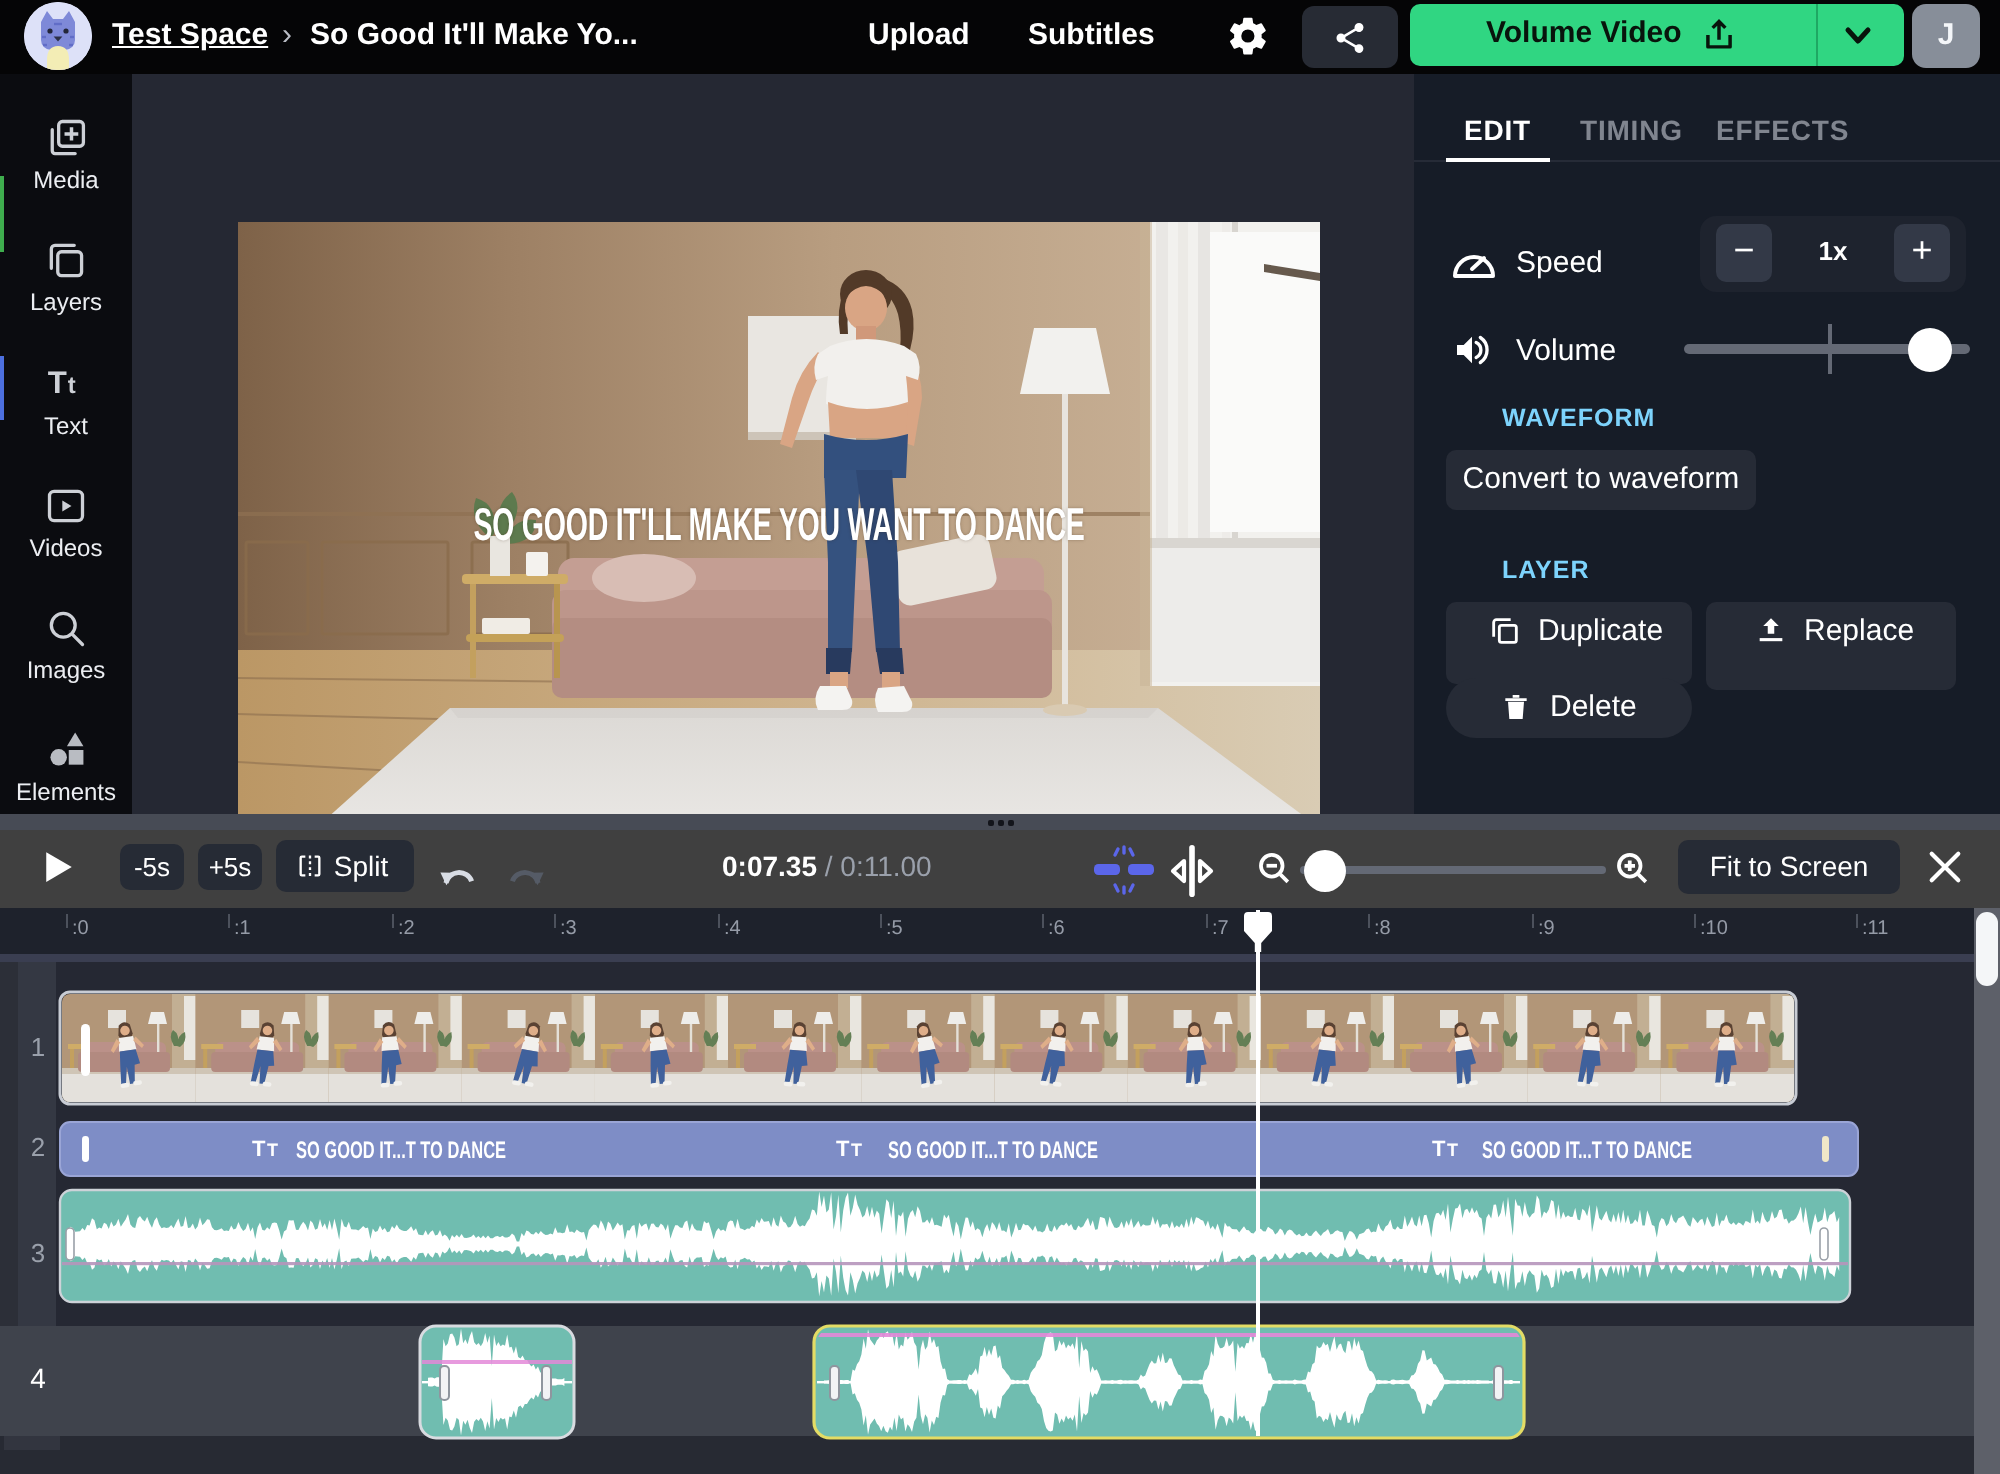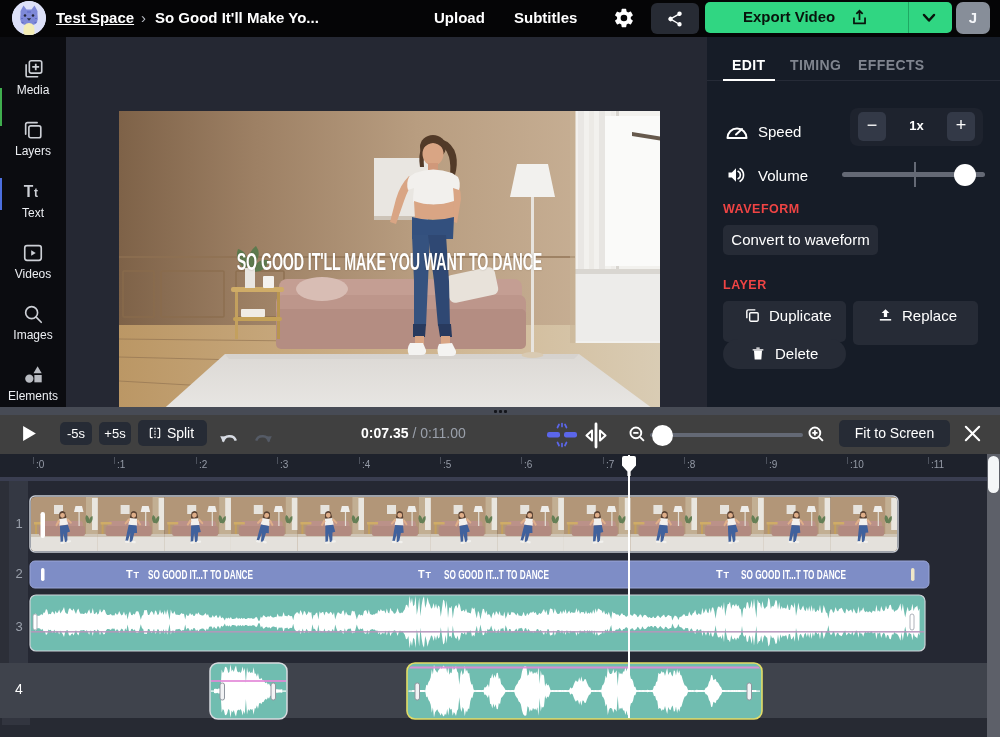--- a/index.html
+++ b/index.html
@@ -33,21 +33,21 @@
 #overlaytext { position:absolute; left:0px; top:138px; width:541px; text-align:center; font-size:23px; font-weight:700; color:#fff; transform:scaleX(0.62); letter-spacing:-0.2px; white-space:nowrap; text-shadow:0 0 2px rgba(60,40,20,0.35); }
 
 
 #panel { position:absolute; left:707px; top:37px; width:293px; height:370px; background:#161c27; color:#fff; }
 .tab { position:absolute; top:20px; font-size:14px; font-weight:700; letter-spacing:.4px; color:#80858f; }
 #tabedit { left:25px; color:#fff; }
 #tabtiming { left:83px; }
 #tabeffects { left:151px; }
 #tabline { position:absolute; left:16px; top:42px; width:52px; height:2px; background:#fff; }
 .rowlab { position:absolute; font-size:15px; color:#fff; }
-.seclab { position:absolute; font-size:12.5px; font-weight:700; letter-spacing:.5px; color:#ef4444; }
+.seclab { position:absolute; font-size:12.5px; font-weight:700; letter-spacing:.5px; color:#7dd3fc;margin-left:28px; }
 .pbtn { position:absolute; background:#262b36; border-radius:5px; color:#fff; font-size:15px; }
 #speedctl { position:absolute; left:143px; top:71px; width:133px; height:38px; background:#1e232e; border-radius:8px; }
 #speedctl .sq { position:absolute; top:4px; width:28px; height:29px; background:#333947; border-radius:5px; color:#fff; text-align:center; line-height:27px; font-size:18px; }
 #voltrack { position:absolute; left:135px; top:135px; width:143px; height:5px; border-radius:3px; background:#646975; }
 #voltick { position:absolute; left:207px; top:125px; width:2px; height:25px; background:#646975; }
 #volthumb { position:absolute; left:247px; top:127px; width:22px; height:22px; border-radius:50%; background:#fff; }
 
 
 #handlebar { position:absolute; left:0; top:407px; width:1000px; height:8px; background:#474b55; z-index:5; }
 #handledots { position:absolute; left:493.5px; top:409.5px; width:16px; height:4px; z-index:6; }
@@ -204,21 +204,21 @@
     <div class="htxt" id="subtitles">Subtitles</div>
     <svg class="abs" style="left:613px;top:7px" width="22" height="22" viewBox="0 0 24 24" fill="#fff">
         <path d="M19.4 13c.04-.32.06-.65.06-1s-.02-.68-.06-1l2.1-1.65a.5.5 0 0 0 .12-.64l-2-3.46a.5.5 0 0 0-.6-.22l-2.5 1a7.3 7.3 0 0 0-1.7-1l-.4-2.65A.5.5 0 0 0 13.93 2h-4a.5.5 0 0 0-.5.42l-.38 2.65c-.6.25-1.17.6-1.7 1l-2.48-1a.5.5 0 0 0-.6.22l-2 3.46a.5.5 0 0 0 .12.64L4.48 11c-.04.32-.06.65-.06 1s.02.68.06 1l-2.1 1.65a.5.5 0 0 0-.12.64l2 3.46c.13.22.39.3.6.22l2.5-1c.52.4 1.1.74 1.7 1l.38 2.65c.04.24.25.42.5.42h4c.25 0 .46-.18.5-.42l.38-2.65c.6-.25 1.17-.6 1.7-1l2.5 1c.22.08.47 0 .6-.22l2-3.46a.5.5 0 0 0-.12-.64L19.4 13zm-7.47 2.6a3.6 3.6 0 1 1 0-7.2 3.6 3.6 0 0 1 0 7.2z"></path>
       </svg>
     <div id="sharebtn">
         <svg style="position:absolute;left:15px;top:7px" width="18" height="18" viewBox="0 0 24 24" fill="#fff">
           <path d="M18 16.1c-.76 0-1.44.3-1.96.77L8.9 12.7c.05-.23.09-.46.09-.7s-.04-.47-.09-.7l7.05-4.11A2.99 2.99 0 0 0 21 5a3 3 0 1 0-6 0c0 .24.04.47.09.7L8.04 9.81a3 3 0 1 0 0 4.38l7.12 4.16c-.05.21-.08.43-.08.65a2.92 2.92 0 1 0 2.92-2.9z"></path>
         </svg>
       </div>
     <div id="exportbtn">
-      <div class="lab">Export Video</div>
+      <div class="lab">Volume Video</div>
       <svg style="position:absolute;left:145px;top:6px" width="19" height="19" viewBox="0 0 24 24" fill="none" stroke="#08140c" stroke-width="2.2">
           <path d="M12 15V4M8 7.5 12 3.5l4 4"></path>
           <path d="M5 12v7.5h14V12" stroke-linejoin="round"></path>
         </svg>
       <div id="exportdiv"></div>
       <svg style="position:absolute;left:217px;top:11px" width="14" height="10" viewBox="0 0 14 10" fill="none" stroke="#08140c" stroke-width="2.5" stroke-linecap="round" stroke-linejoin="round">
           <path d="M2 2 7 7.5 12 2"></path>
         </svg>
     </div>
     <div id="avatar">J</div>

